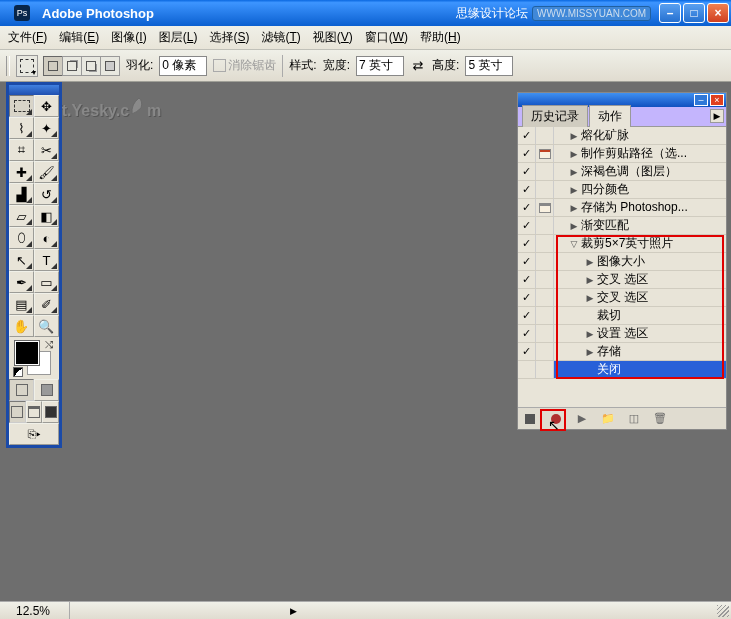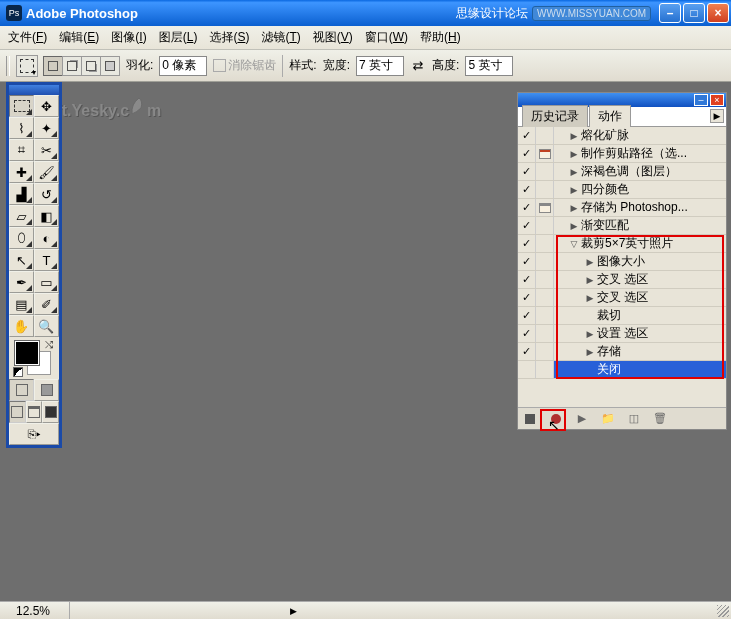--- a/index.html
+++ b/index.html
@@ -1,19 +1,19 @@
 <!DOCTYPE html>
 <html><head>
 <meta charset="utf-8">
 <style>
 * { margin: 0; padding: 0; box-sizing: border-box; font-family: "SimSun", "Microsoft YaHei", sans-serif; font-size: 12px; }
 body { width: 731px; height: 619px; background: #fff; overflow: hidden; position: relative; }
 
 .titlebar { height: 26px; background: linear-gradient(to bottom, #0a68e0, #3d95ff 10%, #0a5fd0); display: flex; align-items: center; padding: 0 2px; color: #fff; }
-.titlebar-icon { width: 16px; height: 16px; background: #08264a; border-radius: 3px; margin: 0 4px; display: flex; align-items: center; justify-content: center; color: #fff; font-size: 9px; }
+.titlebar-icon { width: 16px; height: 16px; background: #08264a; border-radius: 3px; margin: 0 12px; display: flex; align-items: center; justify-content: center; color: #fff; font-size: 9px; }
 .titlebar-title { flex: 1; font-weight: bold; font-size: 13px; }
 .titlebar-right { display: flex; align-items: center; gap: 2px; }
 .forum-label { color: #fff; font-size: 12px; margin-right: 2px; }
 .url-badge { background: #4088d8; border: 1px solid #2060a0; border-radius: 3px; padding: 1px 4px; font-size: 10px; color: #cde; }
 .win-btns { display: flex; gap: 2px; margin-left: 6px; }
 .win-btn { width: 22px; height: 20px; border-radius: 3px; border: 1px solid #fff; display: flex; align-items: center; justify-content: center; font-weight: bold; color: #fff; font-size: 12px; }
 .win-min, .win-max { background: linear-gradient(to bottom, #5aa0f0, #2570d0); }
 .win-close { background: linear-gradient(to bottom, #f08050, #d04020); }
 
 .menubar { height: 24px; background: linear-gradient(to bottom, #f0f0e8, #e8e4d8); display: flex; align-items: center; padding: 0 2px; border-bottom: 1px solid #c0c0b8; }
@@ -55,21 +55,21 @@
 .mode-btn { flex: 1; height: 22px; border: 1px outset #f0f0e8; display: flex; align-items: center; justify-content: center; }
 .mode-btn.active { border: 1px inset #ccc; background: #d8d4c8; }
 .mode-ico { width: 12px; height: 12px; border: 1px solid #666; }
 .jump-row { display: flex; }
 .jump-btn { flex: 1; height: 22px; border: 1px outset #f0f0e8; display: flex; align-items: center; justify-content: center; font-size: 11px; }
 
 .panel { position: absolute; top: 10px; right: 4px; width: 210px; background: #e8e4d8; border: 1px solid #888; }
 .panel-top { height: 14px; background: linear-gradient(to bottom,#4090f0,#1050c0); display: flex; justify-content: flex-end; align-items: center; padding: 0 2px; gap: 2px; }
 .panel-winbtn { width: 14px; height: 12px; border: 1px solid #fff; background: #3078d8; display: flex; align-items: center; justify-content: center; color: #fff; font-size: 9px; }
 .panel-winbtn.cl { background: #e04020; }
-.panel-tabs { display: flex; background: #ffffff; height: 20px; align-items: flex-end; border-bottom: 1px solid #999; position: relative; padding-left: 4px; }
+.panel-tabs { display: flex; background: #c4b5fd; height: 20px; align-items: flex-end; border-bottom: 1px solid #999; position: relative; padding-left: 4px; }
 .panel-tab { padding: 2px 8px; border: 1px solid #999; border-bottom: none; background: #d0ccc0; margin-right: 1px; position: relative; top: 1px; }
 .panel-tab.active { background: #e8e4d8; }
 .panel-menu { position: absolute; right: 2px; top: 2px; width: 14px; height: 14px; border: 1px solid #999; background: #e8e4d8; font-size: 9px; display: flex; align-items: center; justify-content: center; }
 .panel-body { height: 280px; overflow: hidden; background: #e8e4d8; }
 .act-row { display: flex; align-items: center; height: 18px; border-bottom: 1px solid #d0ccc0; }
 .act-col-chk { width: 18px; height: 100%; border-right: 1px solid #ccc; display: flex; align-items: center; justify-content: center; }
 .act-col-dlg { width: 18px; height: 100%; border-right: 1px solid #ccc; display: flex; align-items: center; justify-content: center; }
 .chk { font-size: 11px; color: #000; }
 .dlg-ico { width: 12px; height: 10px; border: 1px solid #888; background: #f8f0e0; position: relative; }
 .dlg-ico::before { content:""; position:absolute; top:0; left:0; right:0; height:2px; background:#c04020; }

